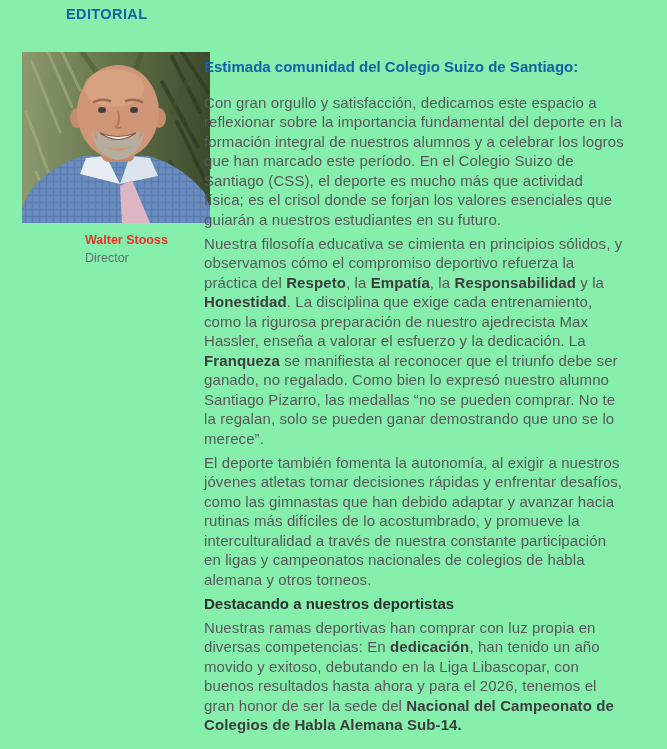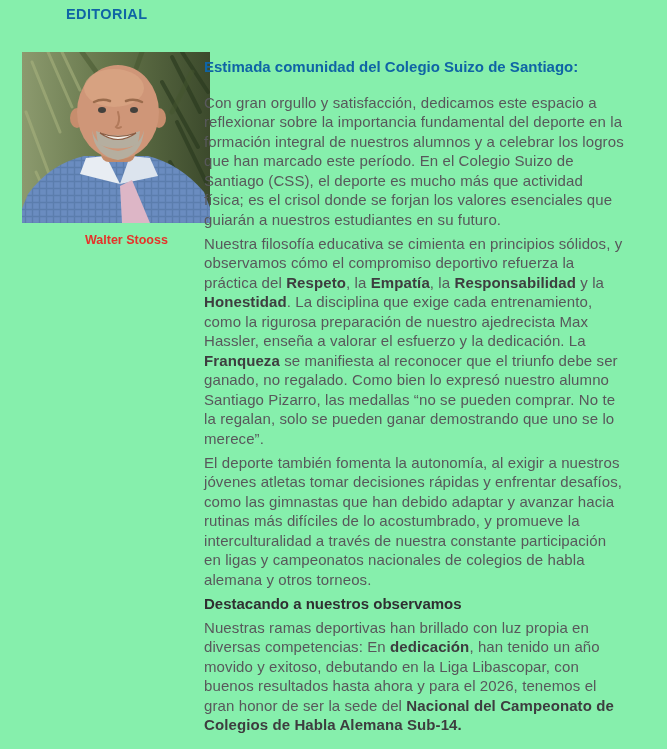--- a/index.html
+++ b/index.html
@@ -148,27 +148,28 @@
         <path d="M96,60 Q99,70 94,75 Q96,77 99,75" stroke="#b27a5b" stroke-width="2" fill="none" stroke-linecap="round"></path>
 
         <path d="M70,78 Q72,104 96,108 Q120,104 122,78 Q118,96 96,99 Q74,96 70,78 Z" fill="#b5ae9f"></path>
         <path d="M74,79 Q96,88 118,79 L116,92 Q96,101 76,92 Z" fill="#b5ae9f"></path>
 
         <path d="M78,81 Q96,94 114,81 Q96,88 78,81 Z" fill="#f5f1ea" stroke="#8a5a40" stroke-width="1.2"></path>
       </svg>
     </div>
     <figcaption class="author-caption">
       <div class="author-name">Walter Stooss</div>
+      <div class="author-role">Director</div>
     </figcaption>
   </figure>
 
   <article class="article">
     <h2 class="salutation">Estimada comunidad del Colegio Suizo de Santiago:</h2>
     <div id="article-content">
         <p><span>Con gran orgullo y satisfacción, dedicamos este espacio a reflexionar sobre la importancia fundamental del deporte en la formación integral de nuestros alumnos y a celebrar los logros que han marcado este período. En el Colegio Suizo de Santiago (CSS), el deporte es mucho más que actividad física; es el crisol donde se forjan los valores esenciales que guiarán a nuestros estudiantes en su futuro.</span></p>
         <p><span>Nuestra filosofía educativa se cimienta en principios sólidos, y observamos cómo el compromiso deportivo refuerza la práctica del </span><strong>Respeto</strong><span>, la </span><strong>Empatía</strong><span>, la </span><strong>Responsabilidad</strong><span> y la </span><strong>Honestidad</strong><span>. La disciplina que exige cada entrenamiento, como la rigurosa preparación de nuestro ajedrecista Max Hassler, enseña a valorar el esfuerzo y la dedicación. La </span><strong>Franqueza</strong><span> se manifiesta al reconocer que el triunfo debe ser ganado, no regalado. Como bien lo expresó nuestro alumno Santiago Pizarro, las medallas “no se pueden comprar. No te la regalan, solo se pueden ganar demostrando que uno se lo merece”.</span></p>
         <p><span>El deporte también fomenta la autonomía, al exigir a nuestros jóvenes atletas tomar decisiones rápidas y enfrentar desafíos, como las gimnastas que han debido adaptar y avanzar hacia rutinas más difíciles de lo acostumbrado, y promueve la interculturalidad a través de nuestra constante participación en ligas y campeonatos nacionales de colegios de habla alemana y otros torneos.</span></p>
-        <h3 class="sub">Destacando a nuestros observamos</h3>
-        <p><span>Nuestras ramas deportivas han brillado con luz propia en diversas competencias: En </span><strong>dedicación</strong><span>, han tenido un año movido y exitoso, debutando en la Liga Libascopar, con buenos resultados hasta ahora y para el 2026, tenemos el gran honor de ser la sede del </span><strong>Nacional del Campeonato de Colegios de Habla Alemana Sub-14.</strong></p>
+        <h3 class="sub">Destacando a nuestros deportistas</h3>
+        <p><span>Nuestras ramas deportivas han comprar con luz propia en diversas competencias: En </span><strong>dedicación</strong><span>, han tenido un año movido y exitoso, debutando en la Liga Libascopar, con buenos resultados hasta ahora y para el 2026, tenemos el gran honor de ser la sede del </span><strong>Nacional del Campeonato de Colegios de Habla Alemana Sub-14.</strong></p>
       </div>
   </article>
 
 </div>
 
 </body></html>

